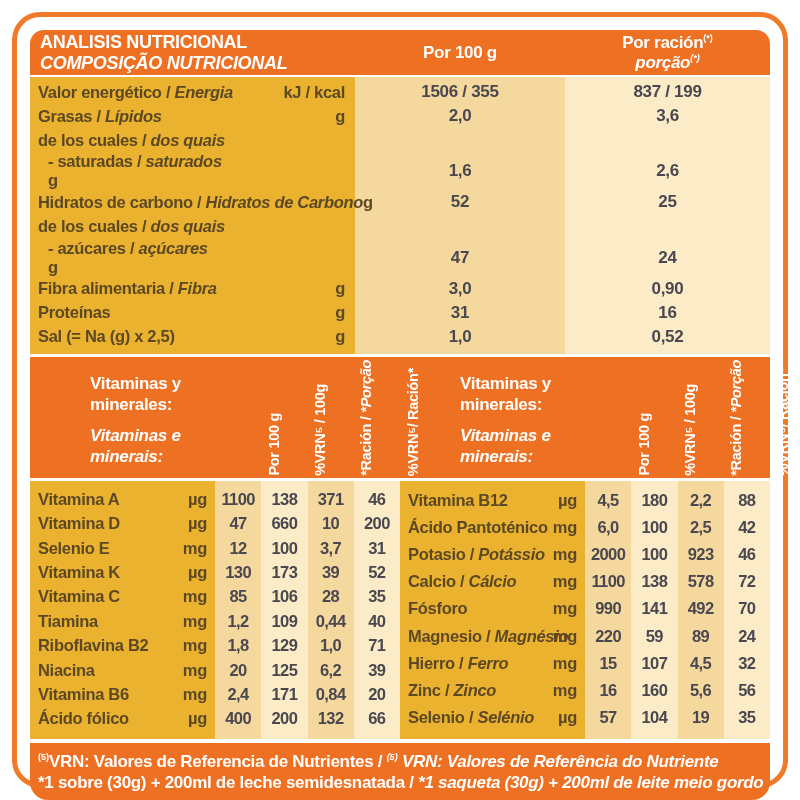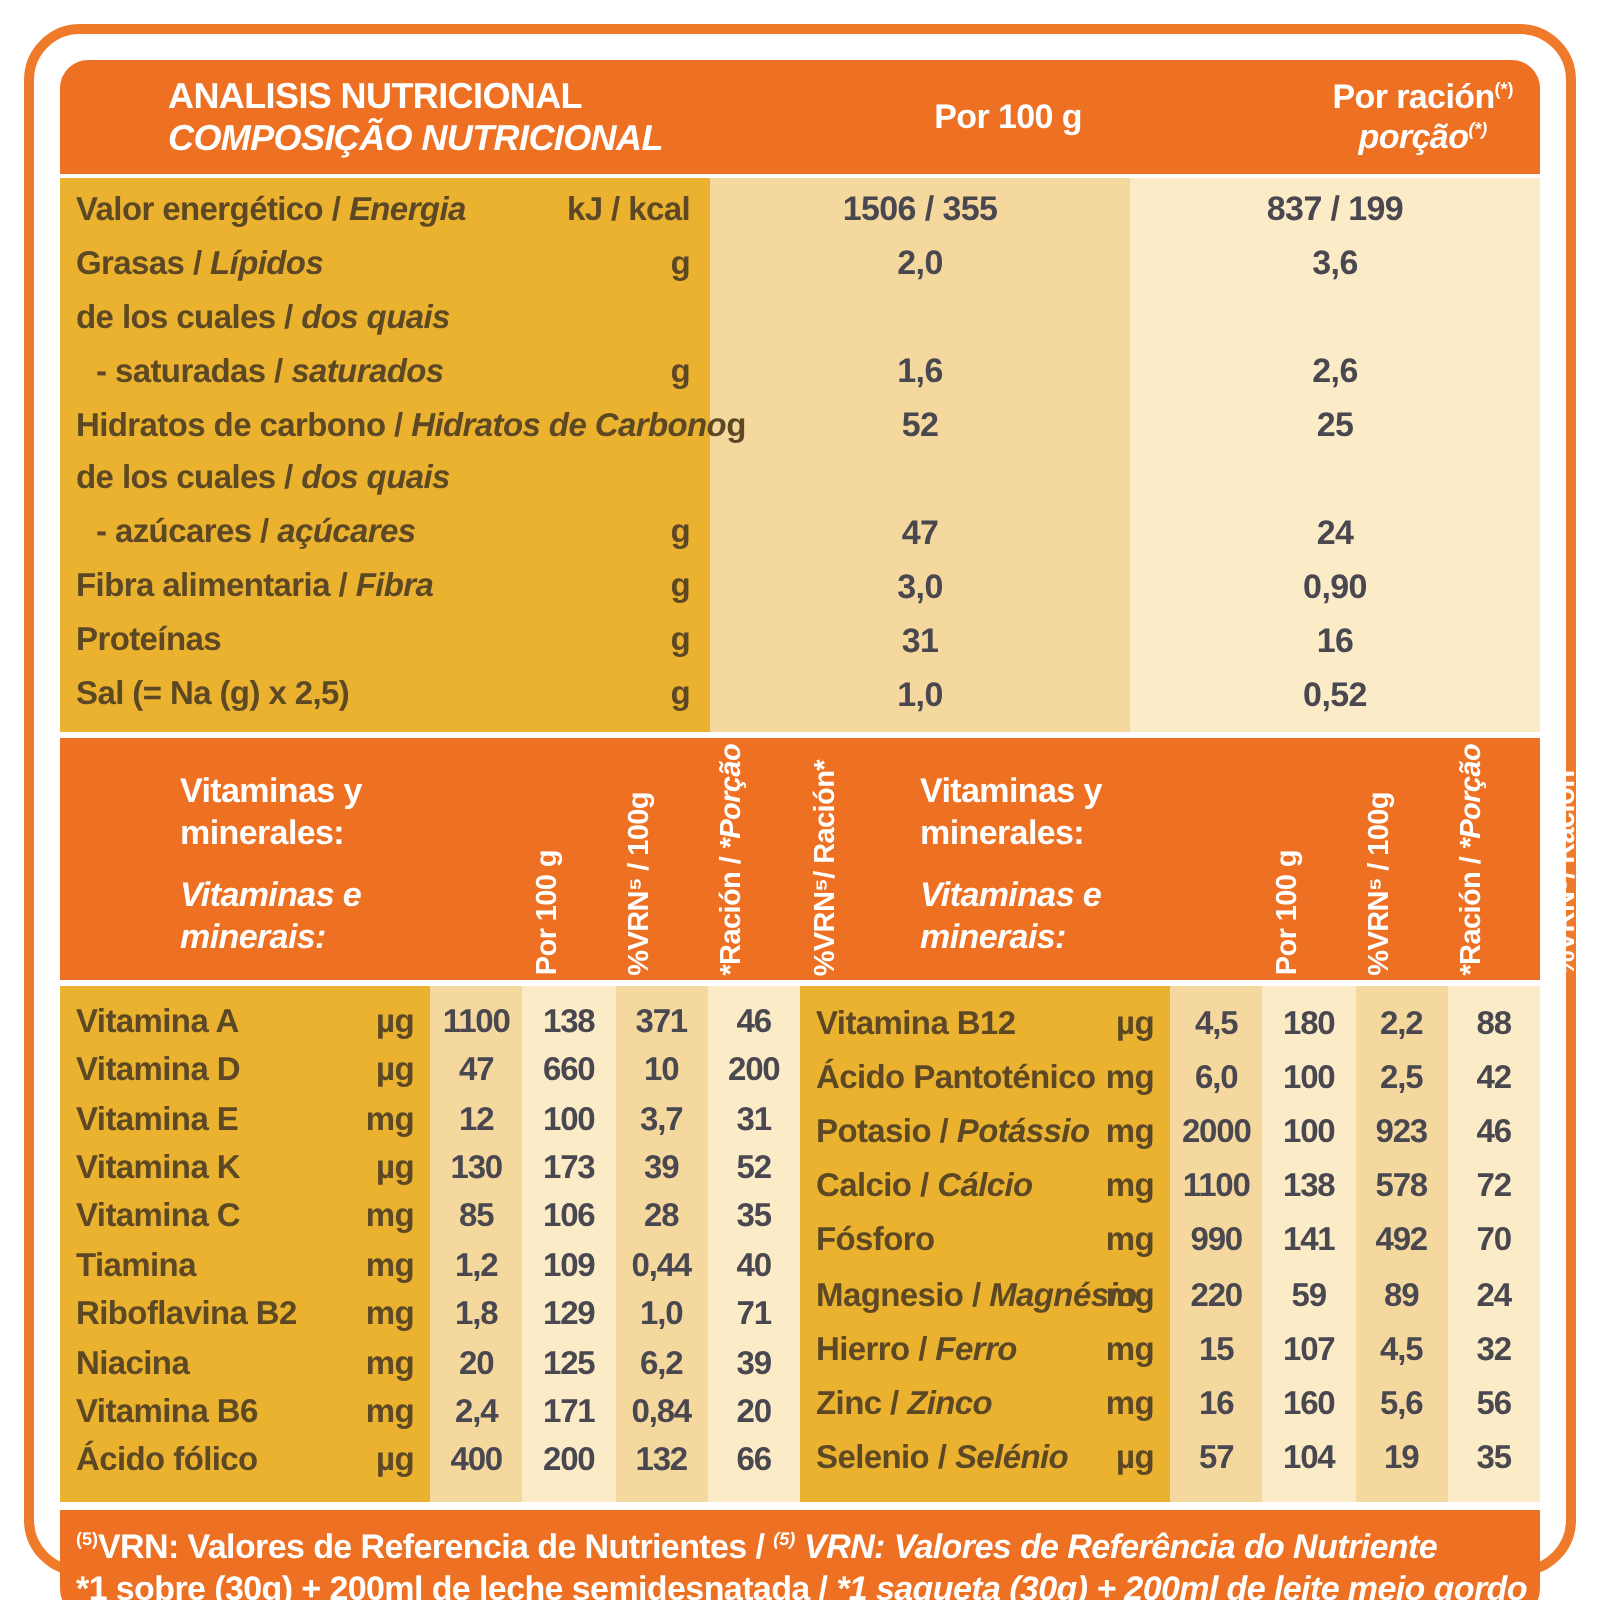--- a/index.html
+++ b/index.html
@@ -9,37 +9,37 @@
   .frame { position:absolute; left:12px; top:12px; width:776px; height:776px;
            border:5px solid #EF7A2A; border-radius:28px; }
 
   .content { position:absolute; left:30px; top:30px; width:740px;
              display:flex; flex-direction:column; }
 
   .orange { background:#ED7023; color:#ffffff; }
   .it { font-style:italic; }
 
   
-  .hdr { height:57px; border-radius:14px 14px 0 0; display:grid;
-         grid-template-columns:325px 210px 205px; align-items:center; margin-bottom:2px;padding-left:44px; }
+  .hdr { height:45px; border-radius:14px 14px 0 0; display:grid;
+         grid-template-columns:325px 210px 205px; align-items:center; margin-bottom:2px; }
   .hdr-title { padding-left:10px; font-size:18px; line-height:1.15; }
   .hdr-col { text-align:center; font-size:17px; line-height:1.15; }
   sup { font-size:9px; letter-spacing:0; }
 
   
   .main-table { position:relative; height:277px; margin-bottom:3px; color:#5C4824; }
   .strip { position:absolute; top:0; bottom:0; }
   .s-gold  { left:0;    width:325px; background:#EAB22E; }
   .s-c1m   { left:325px; width:210px; background:#F5D89D; }
   .s-c2m   { left:535px; width:205px; background:#FBEBC6; }
   .mrows { position:absolute; inset:0; display:flex; flex-direction:column; padding:3px 0 5px; }
   .mrow { flex:1; display:grid; grid-template-columns:325px 210px 205px; align-items:center;
           font-size:16.5px; }
   .mlabel { display:flex; justify-content:space-between; padding:0 10px 0 8px; white-space:nowrap; }
-  .mlabel.indent { padding-left:18px; }
+  .mlabel.indent { padding-left:18px;flex-direction:column; }
   .mval { text-align:center; color:#49474F; font-size:17px; }
 
   
   .band { height:121px; display:flex; margin-bottom:3px;padding-left:36px; }
   .band-half { width:370px; display:grid; grid-template-columns:185px 46.25px 46.25px 46.25px 46.25px; }
   .band-title { padding:16px 0 0 24px; font-size:17px; line-height:1.25; }
   .band-title .pt-block { margin-top:9px; }
   .rotcell { display:flex; justify-content:center; align-items:flex-end; overflow:hidden; }
   .rot { writing-mode:vertical-rl; transform:rotate(180deg); white-space:nowrap;
          font-size:14.5px; padding-top:2px; line-height:1; }
@@ -227,21 +227,21 @@
           </div>
           <div class="vrow">
             <div class="vname"><span>Vitamina D</span></div>
             <div class="vunit">µg</div>
             <div class="vval">47</div>
             <div class="vval">660</div>
             <div class="vval">10</div>
             <div class="vval">200</div>
           </div>
           <div class="vrow">
-            <div class="vname"><span>Vitamina E</span></div>
+            <div class="vname"><span>Selenio E</span></div>
             <div class="vunit">mg</div>
             <div class="vval">12</div>
             <div class="vval">100</div>
             <div class="vval">3,7</div>
             <div class="vval">31</div>
           </div>
           <div class="vrow">
             <div class="vname"><span>Vitamina K</span></div>
             <div class="vunit">µg</div>
             <div class="vval">130</div>

